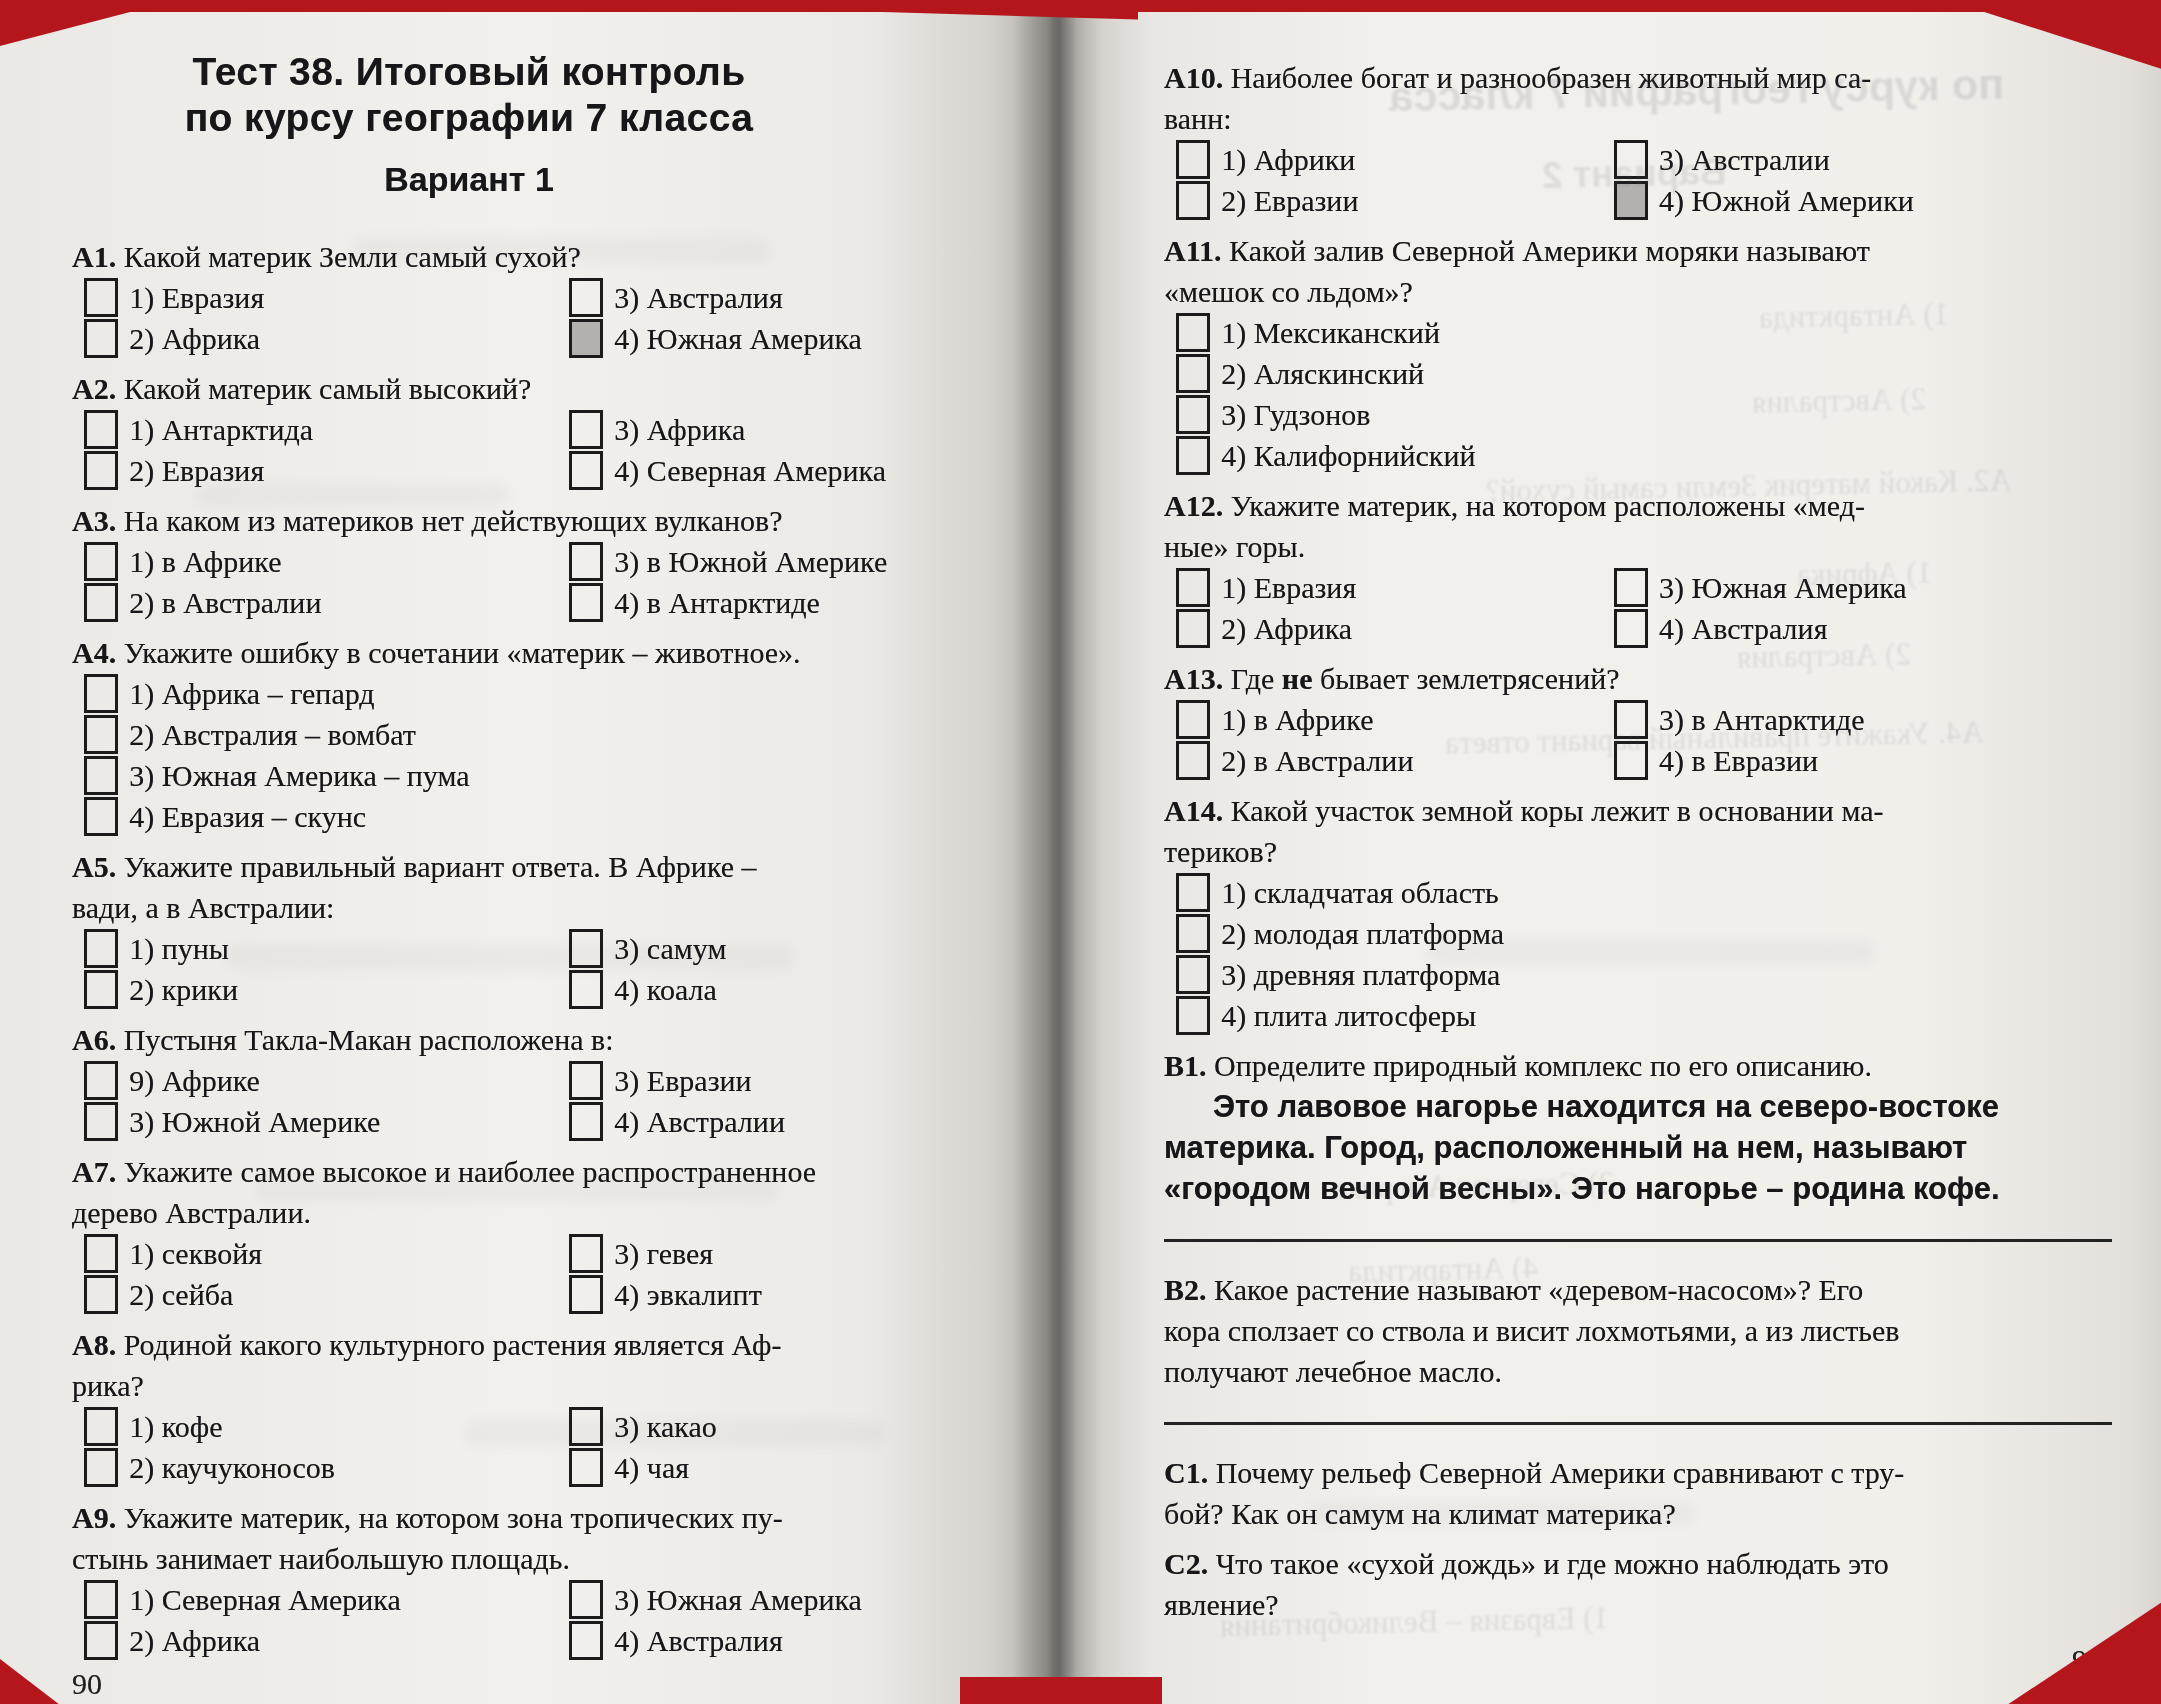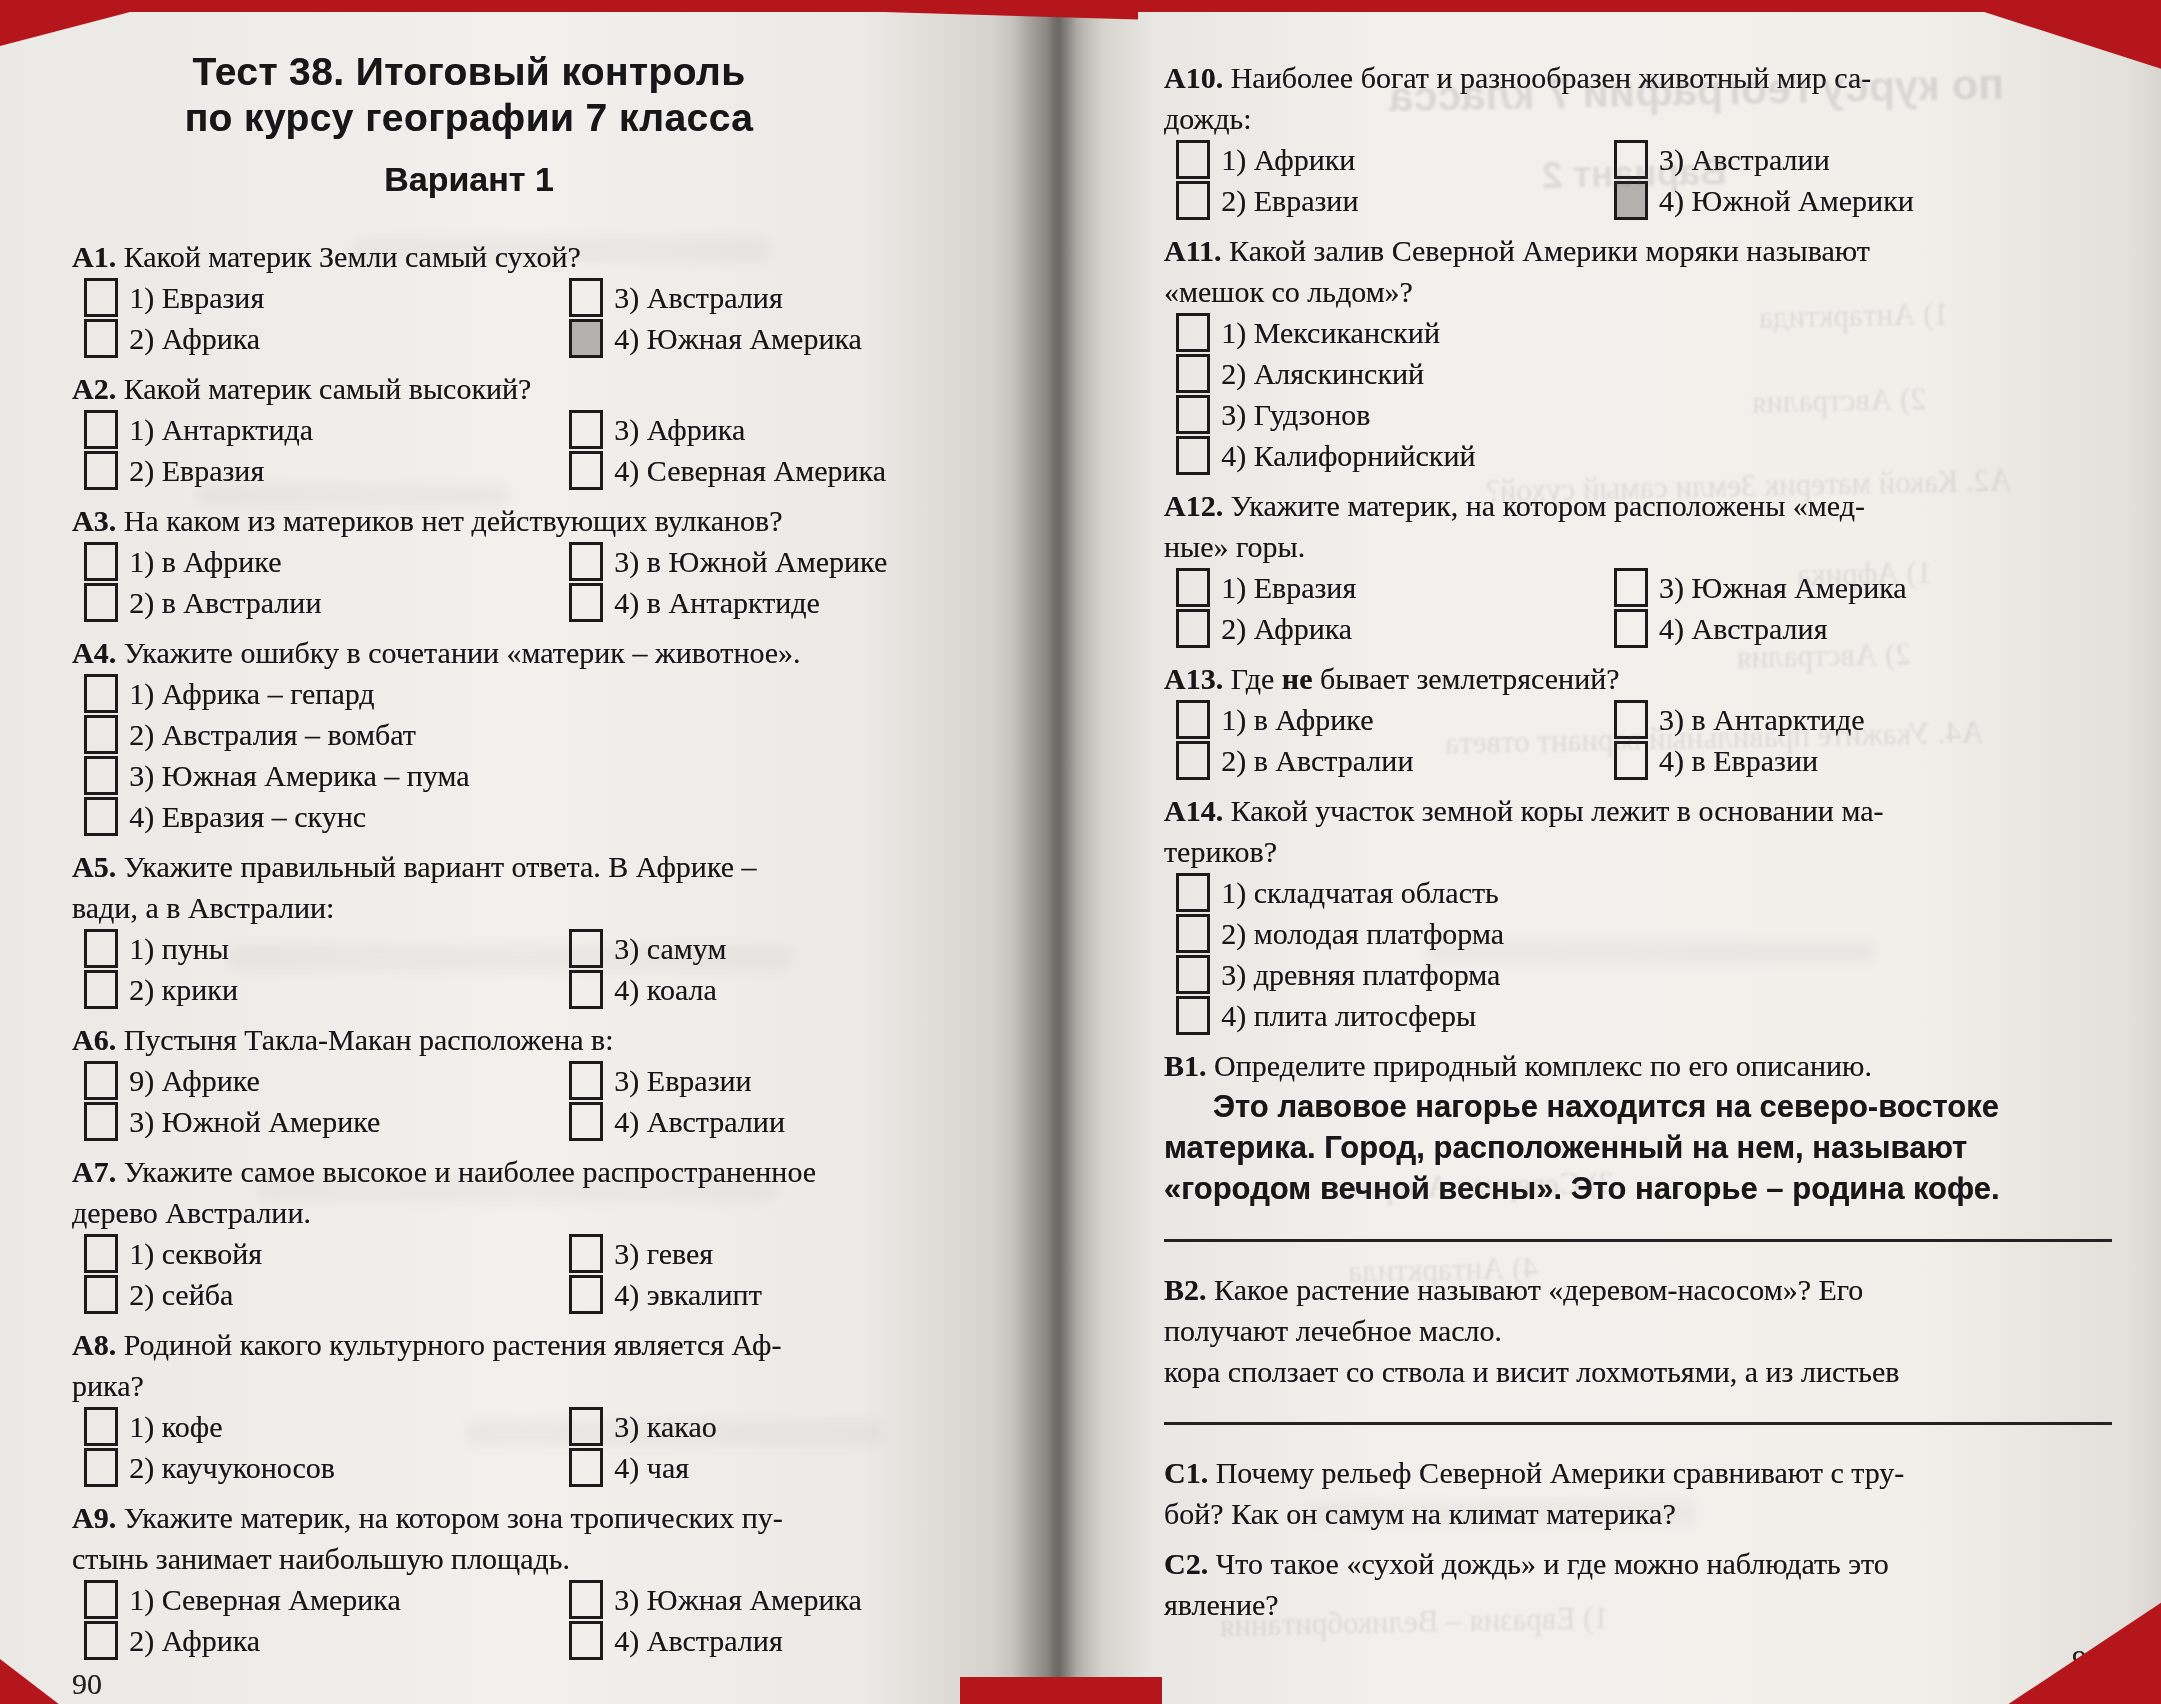--- a/index.html
+++ b/index.html
@@ -275,21 +275,21 @@
 </div>
 
 <div class="page" id="page-right">
   <div class="smudge" style="left:374px;top:928px;width:449px;height:24px;"></div>
   <div class="smudge" style="left:255px;top:1490px;width:389px;height:22.5px;"></div>
 
   <div id="right-content">
 
     <div class="q" style="margin-top:0;">
       <div class="qhead"><b>А10.</b>&nbsp;<span>Наиболее богат и разнообразен животный мир са-</span></div>
-      <div class="qcont">дождь:</div>
+      <div class="qcont">ванн:</div>
       <div class="opts two">
         <div class="opt">
             <span class="box"></span>
             <span>1) Африки</span>
           </div>
         <div class="opt">
             <span class="box"></span>
             <span>3) Австралии</span>
           </div>
         <div class="opt">
@@ -399,22 +399,22 @@
       <div class="bolddesc">
         <span>Это лавовое нагорье находится на северо-востоке</span>
         <span>материка. Город, расположенный на нем, называют</span>
         <span>«городом вечной весны». Это нагорье – родина кофе.</span>
       </div>
     </div>
     <div class="ans-line"></div>
 
     <div class="q">
       <div class="qhead"><b>В2.</b>&nbsp;<span>Какое растение называют «деревом-насосом»? Его</span></div>
+      <span class="pline">кора сползает со ствола и висит лохмотьями, а из листьев</span>
       <span class="pline">получают лечебное масло.</span>
-      <span class="pline">кора сползает со ствола и висит лохмотьями, а из листьев</span>
     </div>
     <div class="ans-line"></div>
 
     <div class="q">
       <div class="qhead"><b>С1.</b>&nbsp;<span>Почему рельеф Северной Америки сравнивают с тру-</span></div>
       <span class="pline">бой? Как он самум на климат материка?</span>
     </div>
 
     <div class="q">
       <div class="qhead"><b>С2.</b>&nbsp;<span>Что такое «сухой дождь» и где можно наблюдать это</span></div>

